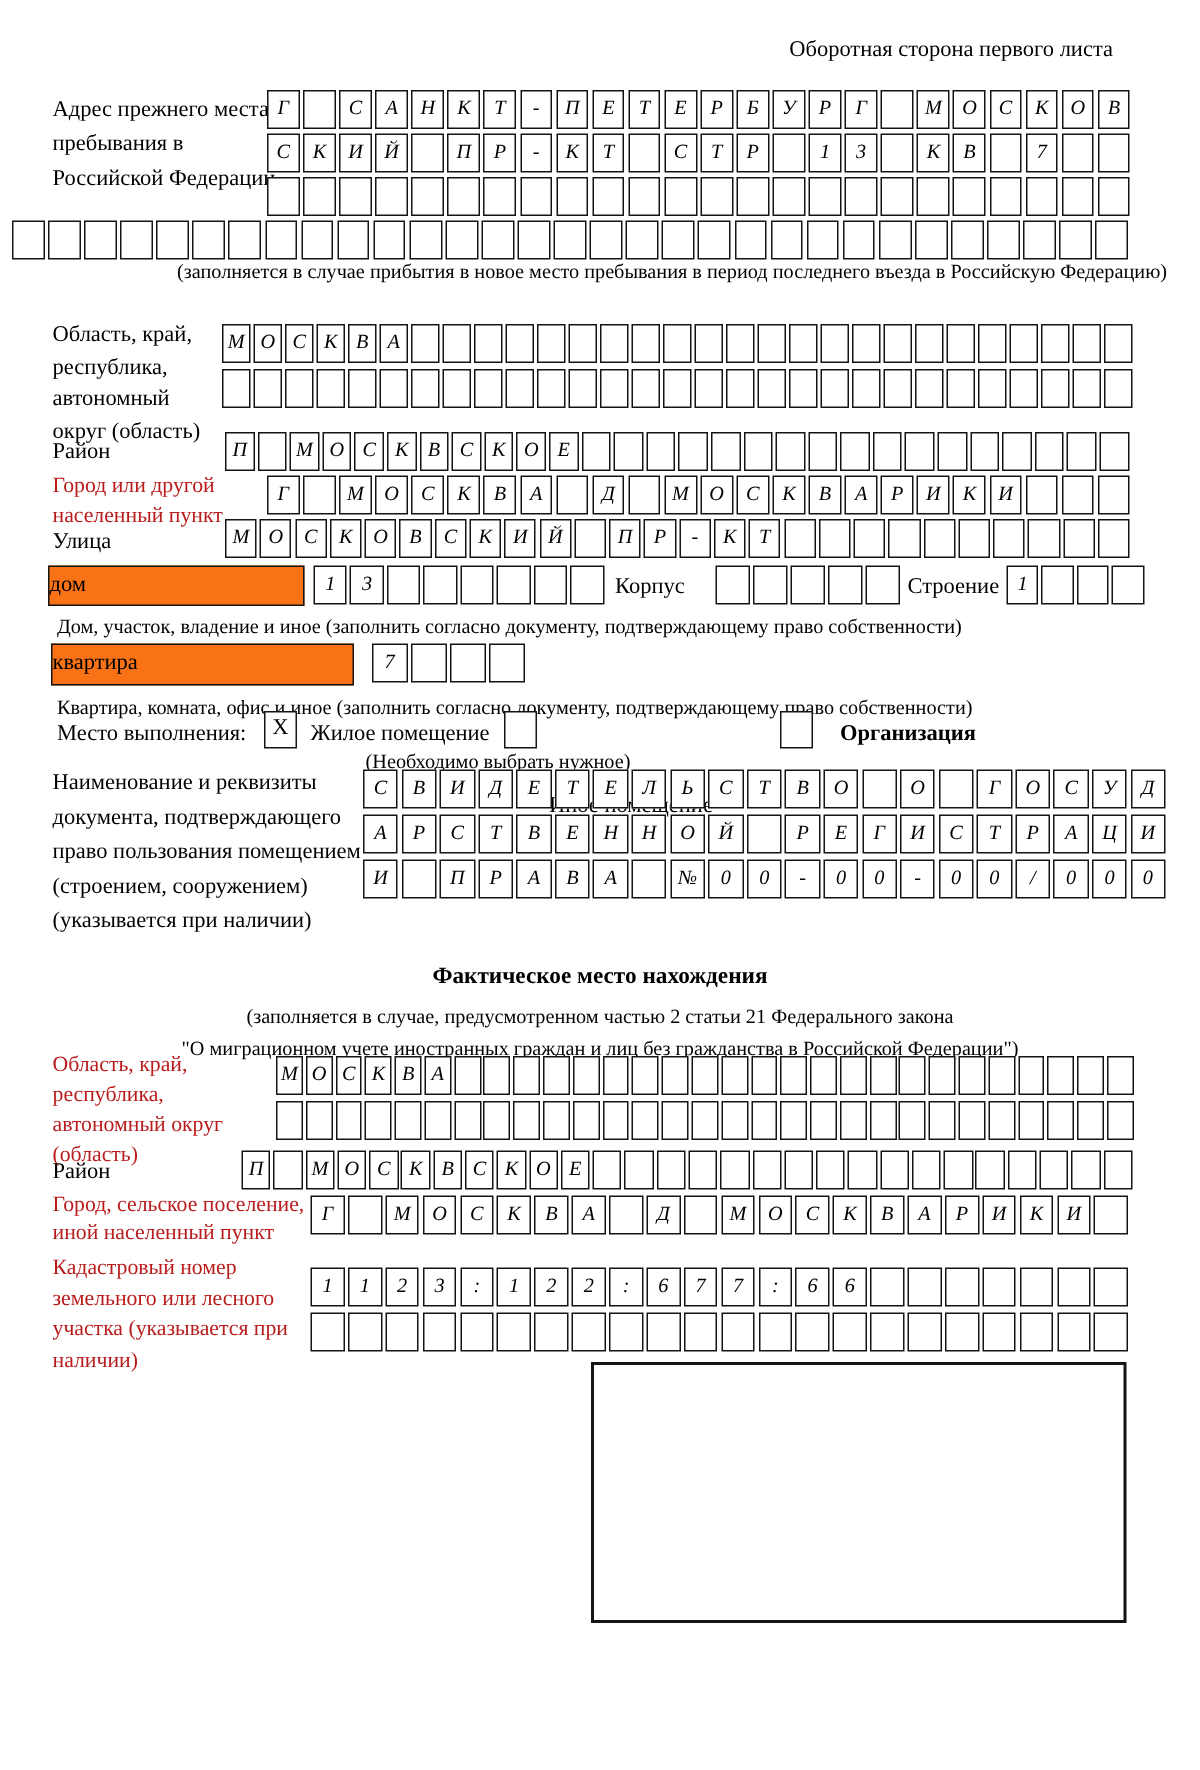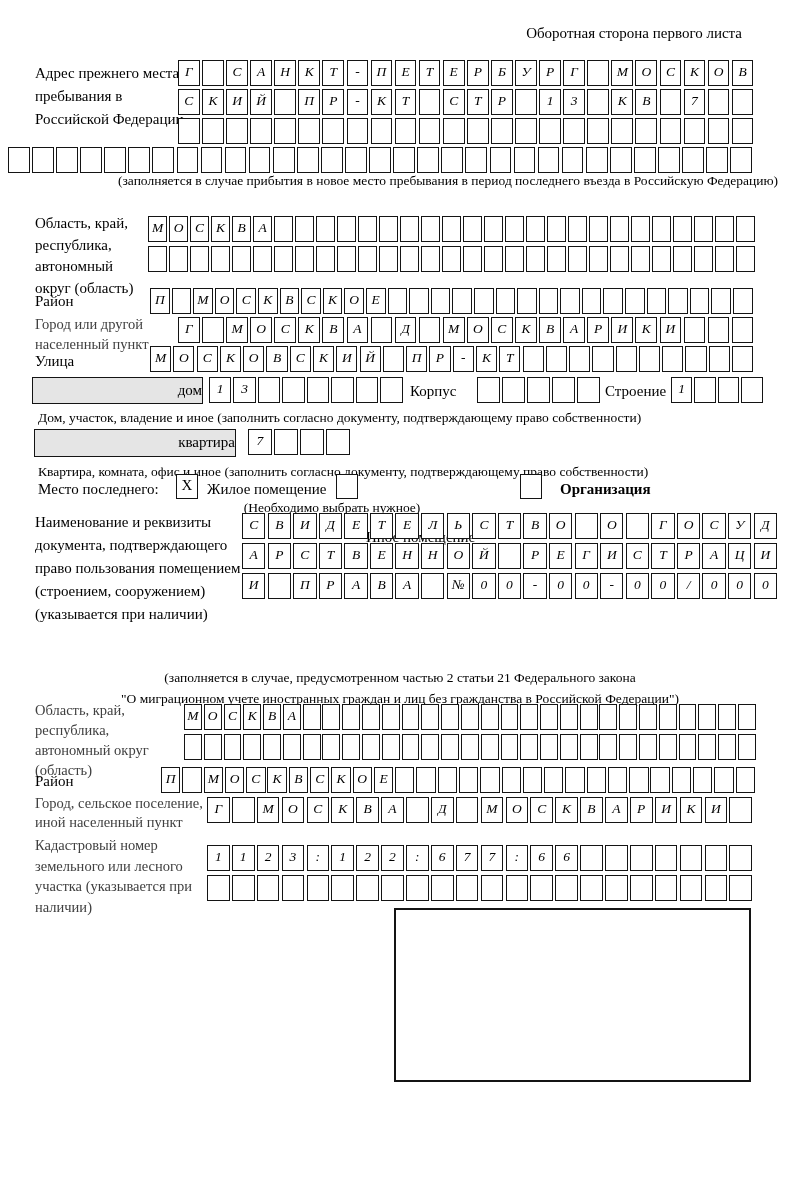--- a/index.html
+++ b/index.html
@@ -4,36 +4,36 @@
 <style>
   html,body { margin:0; padding:0; background:#fff; }
   .page {
     position:relative; width:800px; height:1180px; margin:0 auto;
     background:#fff; color:#000;
     font-family:"Liberation Serif","DejaVu Serif",serif;
     overflow:hidden;
   }
   .abs { position:absolute; }
   .lbl { font-size:15px; line-height:22px; color:#000; }
-  .lbl-sm { font-size:14.5px; line-height:20px; color:#404040; }
+  .lbl-sm { font-size:14.5px; line-height:20px; color:#b91c1c; }
   .note { font-size:13.5px; color:#000; white-space:nowrap; }
   .center { text-align:center; }
   .bold { font-weight:bold; }
   .cells { position:absolute; white-space:nowrap;font-style:italic; }
   .cells .cell {
     display:inline-block; box-sizing:border-box;
     width:var(--w,21.7px); height:26px; margin-right:var(--g,2.4px);
     border:1.6px solid #141414; background:#fff;
     text-align:center; font-size:13.5px; line-height:22px;
     vertical-align:top; font-family:"Liberation Serif",serif;
   }
   .namedbox {
     position:absolute; box-sizing:border-box;
-    border:1.6px solid #141414; text-align:right;
-    font-size:15px; background:#e5e5e5;
+    border:1.6px solid #141414; text-align:left;
+    font-size:15px; background:#f97316;
   }
   .checkbox {
     position:absolute; box-sizing:border-box;
     width:22px; height:25px; border:1.6px solid #141414;
     text-align:center; font-size:15px; line-height:21px; background:#fff;
   }
   .stampbox {
     position:absolute; box-sizing:border-box;
     border:2px solid #141414; background:#fff;
   }
@@ -71,34 +71,35 @@
   <div class="abs lbl" style="left:410px; top:380px;">Корпус</div>
   <div class="cells" style="left:477px; top:377px; --w:22.8px; --g:2.2px;"><span class="cell"></span><span class="cell"></span><span class="cell"></span><span class="cell"></span><span class="cell"></span></div>
   <div class="abs lbl" style="left:605px; top:380px;">Строение</div>
   <div class="cells" style="left:671px; top:377px; --w:21.3px; --g:2.2px;"><span class="cell">1</span><span class="cell"></span><span class="cell"></span><span class="cell"></span></div>
   <div class="abs note" style="left:38px; top:410px;">Дом, участок, владение и иное (заполнить согласно документу, подтверждающему право собственности)</div>
 
   <div class="namedbox" style="left:34px; top:429px; width:202px; height:28px; line-height:25px;">квартира</div>
   <div class="cells" style="left:248px; top:429px; --w:23.5px; --g:2.5px;"><span class="cell">7</span><span class="cell"></span><span class="cell"></span><span class="cell"></span></div>
   <div class="abs note" style="left:38px; top:464px;">Квартира, комната, офис и иное (заполнить согласно документу, подтверждающему право собственности)</div>
 
-  <div class="abs lbl" style="left:38px; top:478px;">Место последнего:</div>
+  <div class="abs lbl" style="left:38px; top:478px;">Место выполнения:</div>
   <div class="checkbox" style="left:176px; top:474px;">X</div>
   <div class="abs lbl" style="left:207px; top:478px;text-align:center;">Жилое помещение</div>
   <div class="checkbox" style="left:336px; top:474px;"></div>
   <div class="abs lbl" style="left:366px; top:478px;margin-top:48px;">Иное помещение</div>
   <div class="checkbox" style="left:520px; top:474px;"></div>
   <div class="abs lbl" style="left:560px; top:478px;font-weight:bold;">Организация</div>
   <div class="abs note center" style="left:132px; top:500px; width:400px;">(Необходимо выбрать нужное)</div>
 
   <div class="abs lbl" style="left:35px; top:511px; width:208px; line-height:23px;">Наименование и реквизиты документа, подтверждающего право пользования помещением (строением, сооружением) (указывается при наличии)</div>
   <div class="cells" style="left:242px; top:513px; --w:23.4px; --g:2.2px;"><span class="cell">С</span><span class="cell">В</span><span class="cell">И</span><span class="cell">Д</span><span class="cell">Е</span><span class="cell">Т</span><span class="cell">Е</span><span class="cell">Л</span><span class="cell">Ь</span><span class="cell">С</span><span class="cell">Т</span><span class="cell">В</span><span class="cell">О</span><span class="cell"></span><span class="cell">О</span><span class="cell"></span><span class="cell">Г</span><span class="cell">О</span><span class="cell">С</span><span class="cell">У</span><span class="cell">Д</span></div>
   <div class="cells" style="left:242px; top:543px; --w:23.4px; --g:2.2px;"><span class="cell">А</span><span class="cell">Р</span><span class="cell">С</span><span class="cell">Т</span><span class="cell">В</span><span class="cell">Е</span><span class="cell">Н</span><span class="cell">Н</span><span class="cell">О</span><span class="cell">Й</span><span class="cell"></span><span class="cell">Р</span><span class="cell">Е</span><span class="cell">Г</span><span class="cell">И</span><span class="cell">С</span><span class="cell">Т</span><span class="cell">Р</span><span class="cell">А</span><span class="cell">Ц</span><span class="cell">И</span></div>
   <div class="cells" style="left:242px; top:573px; --w:23.4px; --g:2.2px;"><span class="cell">И</span><span class="cell"></span><span class="cell">П</span><span class="cell">Р</span><span class="cell">А</span><span class="cell">В</span><span class="cell">А</span><span class="cell"></span><span class="cell">№</span><span class="cell">0</span><span class="cell">0</span><span class="cell">-</span><span class="cell">0</span><span class="cell">0</span><span class="cell">-</span><span class="cell">0</span><span class="cell">0</span><span class="cell">/</span><span class="cell">0</span><span class="cell">0</span><span class="cell">0</span></div>
 
+  <div class="abs bold center" style="left:0; top:642px; width:800px; font-size:15.5px;">Фактическое место нахождения</div>
   <div class="abs note center" style="left:0; top:670px; width:800px;">(заполняется в случае, предусмотренном частью 2 статьи 21 Федерального закона</div>
   <div class="abs note center" style="left:0; top:691px; width:800px;">"О миграционном учете иностранных граждан и лиц без гражданства в Российской Федерации")</div>
 
   <div class="abs lbl-sm" style="left:35px; top:700px; width:140px;">Область, край, республика, автономный округ (область)</div>
   <div class="cells" style="left:184px; top:704px; --w:17.9px; --g:1.9px;"><span class="cell">М</span><span class="cell">О</span><span class="cell">С</span><span class="cell">К</span><span class="cell">В</span><span class="cell">А</span><span class="cell"></span><span class="cell"></span><span class="cell"></span><span class="cell"></span><span class="cell"></span><span class="cell"></span><span class="cell"></span><span class="cell"></span><span class="cell"></span><span class="cell"></span><span class="cell"></span><span class="cell"></span><span class="cell"></span><span class="cell"></span><span class="cell"></span><span class="cell"></span><span class="cell"></span><span class="cell"></span><span class="cell"></span><span class="cell"></span><span class="cell"></span><span class="cell"></span><span class="cell"></span></div>
   <div class="cells" style="left:184px; top:734px; --w:17.9px; --g:1.9px;"><span class="cell"></span><span class="cell"></span><span class="cell"></span><span class="cell"></span><span class="cell"></span><span class="cell"></span><span class="cell"></span><span class="cell"></span><span class="cell"></span><span class="cell"></span><span class="cell"></span><span class="cell"></span><span class="cell"></span><span class="cell"></span><span class="cell"></span><span class="cell"></span><span class="cell"></span><span class="cell"></span><span class="cell"></span><span class="cell"></span><span class="cell"></span><span class="cell"></span><span class="cell"></span><span class="cell"></span><span class="cell"></span><span class="cell"></span><span class="cell"></span><span class="cell"></span><span class="cell"></span></div>
 
   <div class="abs lbl" style="left:35px; top:770px;">Район</div>
   <div class="cells" style="left:161px; top:767px; --w:19.4px; --g:1.9px;"><span class="cell">П</span><span class="cell"></span><span class="cell">М</span><span class="cell">О</span><span class="cell">С</span><span class="cell">К</span><span class="cell">В</span><span class="cell">С</span><span class="cell">К</span><span class="cell">О</span><span class="cell">Е</span><span class="cell"></span><span class="cell"></span><span class="cell"></span><span class="cell"></span><span class="cell"></span><span class="cell"></span><span class="cell"></span><span class="cell"></span><span class="cell"></span><span class="cell"></span><span class="cell"></span><span class="cell"></span><span class="cell"></span><span class="cell"></span><span class="cell"></span><span class="cell"></span><span class="cell"></span></div>
 

